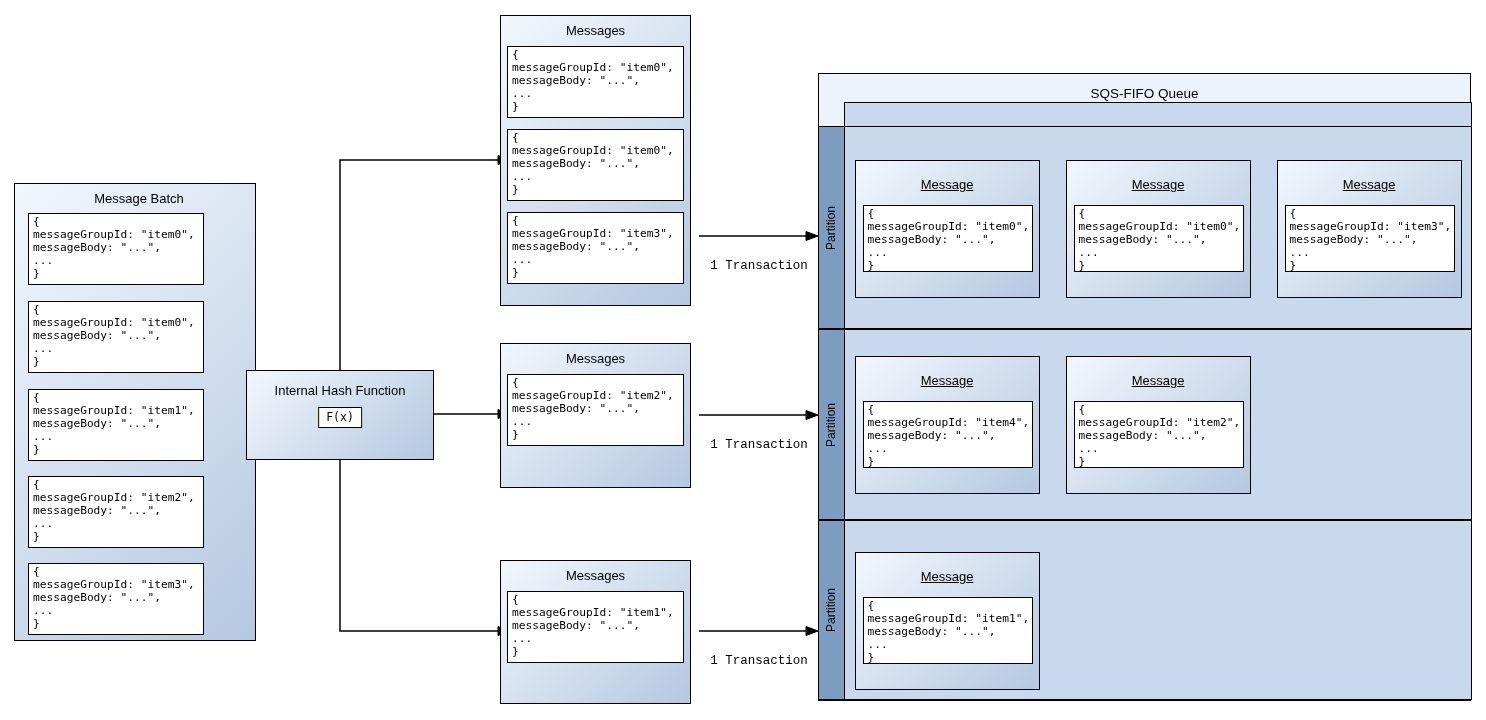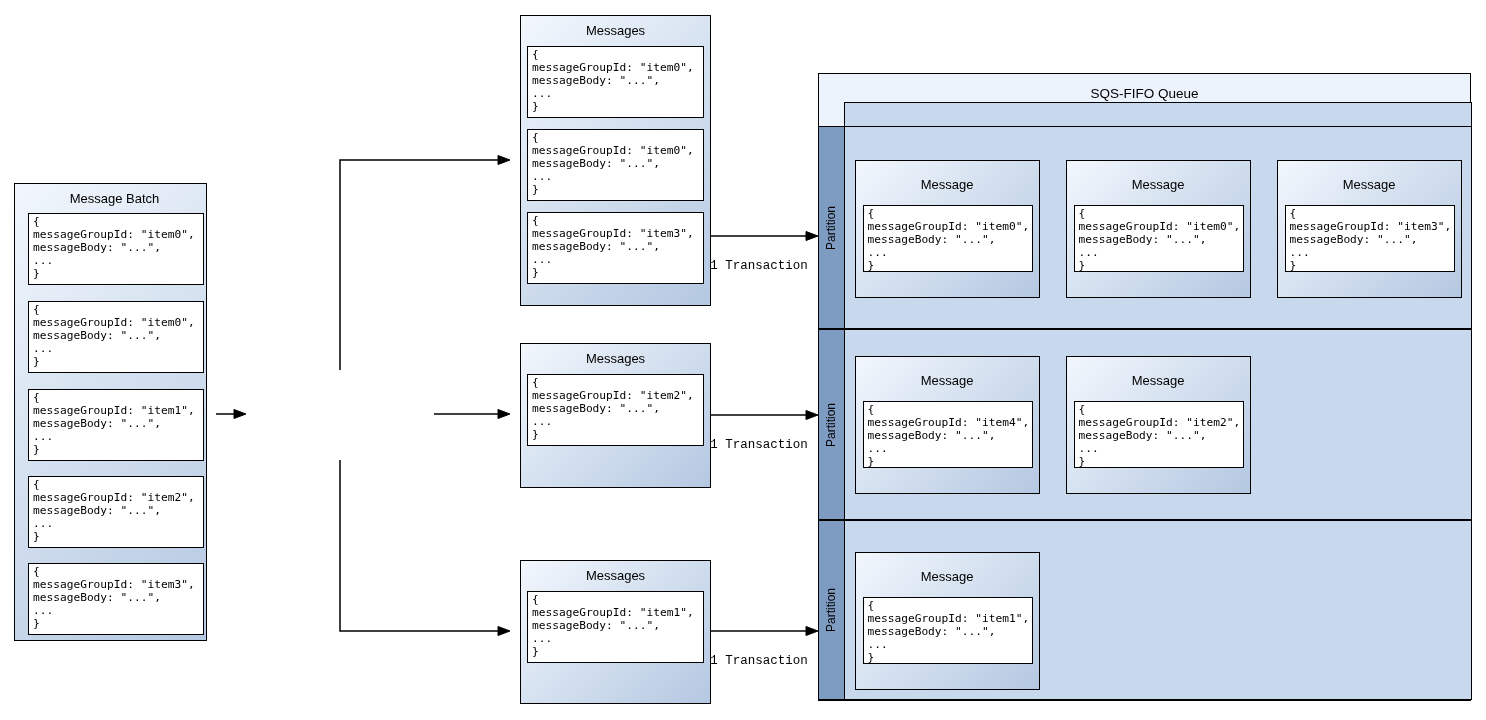--- a/index.html
+++ b/index.html
@@ -17,24 +17,24 @@
   .code-card {
     position:absolute; box-sizing:border-box; background:#ffffff;
     border:1.4px solid #000;
   }
   .code {
     font-family:"DejaVu Sans Mono","Liberation Mono",monospace;
     font-size:11.2px; line-height:12.9px; white-space:pre;
     padding:2px 0 0 4px;
   }
   
-  .batch { left:14px; top:183px; width:193px; height:458px;padding-left:8px; }
+  .batch { left:14px; top:183px; width:242px; height:458px;padding-left:8px; }
   .batch .code-card { left:13px; width:176px; height:72px; }
   
-  .msgs { left:520px; width:191px; }
+  .msgs { left:500px; width:191px; }
   .msgs .code-card { left:6px; width:177px; height:72px; }
   .msgs-1 { top:15px;  height:291px; }
   .msgs-2 { top:343px; height:145px; }
   .msgs-3 { top:560px; height:144px; }
   
   .hash { left:246px; top:370px; width:188px; height:90px; }
   .hash .panel-title { padding-top:12px; }
   .fx {
     position:absolute; left:50%; top:36px; transform:translateX(-50%);
     background:#fff; border:1.4px solid #000;
@@ -66,21 +66,21 @@
     position:absolute; left:50%; top:50%;
     transform:translate(-50%,-50%) rotate(-90deg);
     font-size:12px; white-space:nowrap;
   }
   .lane-content { position:relative; flex:1; background:var(--laneBg,#c9d9ed); }
   .msg-card {
     position:absolute; width:185px; height:138px; box-sizing:border-box;
     border:1.5px solid #000;
     background:linear-gradient(135deg, var(--gradStart,#f2f7fd) 0%, var(--gradEnd,#b4c8e1) 100%);
   }
-  .msg-title { text-align:center; font-size:13px; padding-top:16px; }
+  .msg-title { text-align:center; font-size:13px; padding-top:16px;text-decoration:underline; }
   .msg-code {
     position:absolute; left:7px; top:44px; width:170px; height:67px;
     box-sizing:border-box; background:#fff; border:1.3px solid #000;
   }
   
   .slot-a { top:33px; left:10px; }
   .slot-b { top:33px; left:221px; }
   .slot-c { top:33px; left:432px; }
   .slot2-a { top:26px; left:10px; }
   .slot2-b { top:26px; left:221px; }
@@ -163,20 +163,24 @@
       </div>
     <div class="code-card" style="top:379px">
         <div class="code">{
 messageGroupId: "item3",
 messageBody: "...",
 ...
 }</div>
       </div>
   </div>
 
+  <div class="panel hash">
+    <div class="panel-title">Internal Hash Function</div>
+    <div class="fx">F(x)</div>
+  </div>
 
   <div class="panel msgs msgs-1">
     <div class="panel-title">Messages</div>
     <div class="code-card" style="top:30px">
         <div class="code">{
 messageGroupId: "item0",
 messageBody: "...",
 ...
 }</div>
       </div>

